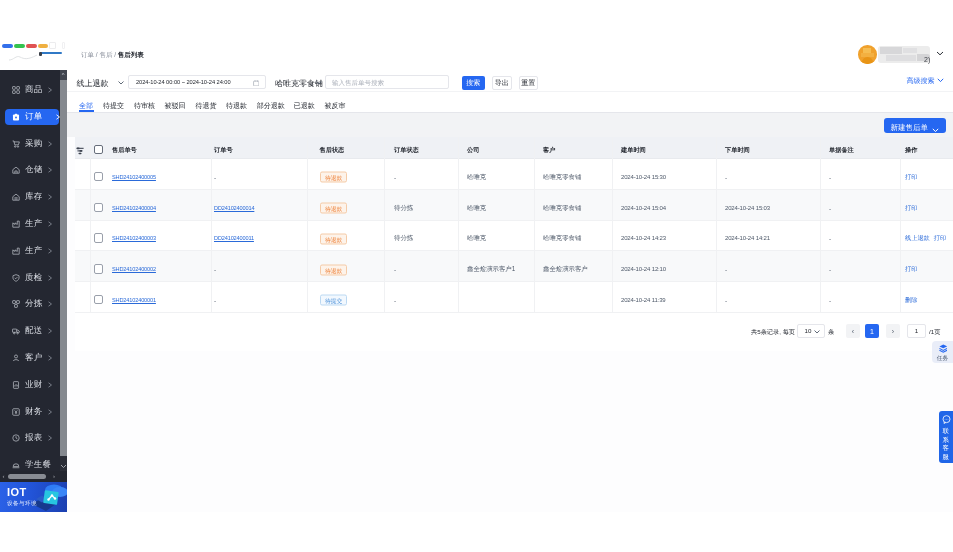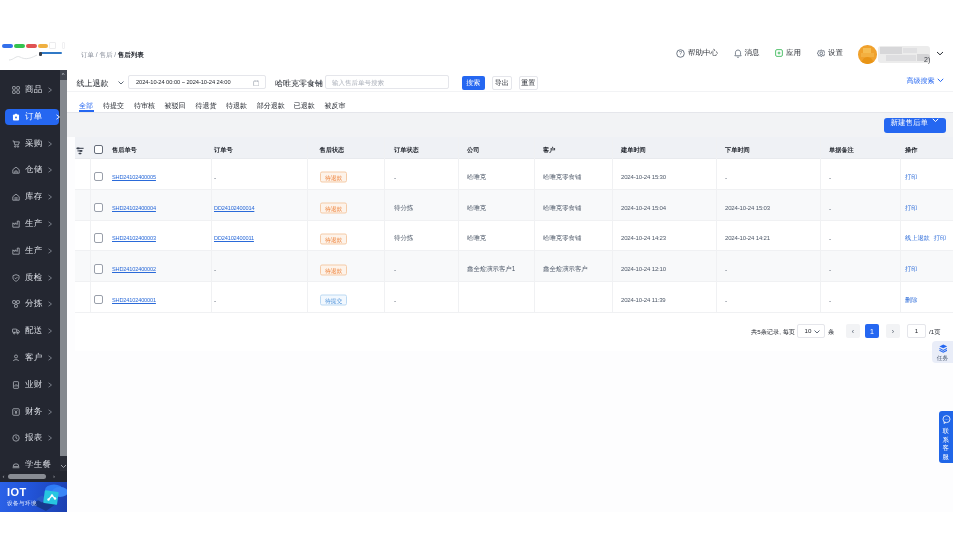--- a/index.html
+++ b/index.html
@@ -42,21 +42,21 @@
 .btn.pri{background:#2567f1;color:#fff;border:none}
 .btn.ghost{background:#fff;color:#1d2129;border:1px solid #e5e6eb}
 #adv{position:absolute;right:9.5px;top:5.5px;color:#2567f1;font-size:7px;display:flex;align-items:center}
 
 #tabs{left:0;top:22px;width:886px;height:20.5px;background:#fff;border-bottom:1px solid #e5e6eb}
 .tab{position:absolute;top:8.5px;font-size:7px;color:#1d2129;white-space:nowrap}
 .tab.on{color:#2567f1}
 #tabul{left:12px;bottom:0;width:14.5px;height:2px;background:#2567f1}
 
 #band{left:0;top:42.5px;width:886px;height:24.5px;background:#f2f3f5}
-#newbtn{position:absolute;left:817px;top:47.5px;width:61.5px;height:15px;background:#2567f1;border-radius:3px;color:#fff;font-size:7.5px;display:flex;align-items:flex-start;justify-content:center}
+#newbtn{position:absolute;left:817px;top:47.5px;width:61.5px;height:15px;background:#2567f1;border-radius:3px;color:#fff;font-size:7.5px;display:flex;align-items:flex-end;justify-content:center}
 
 #card{left:8px;top:67px;width:878px;height:214px;background:#fff}
 #thead{position:absolute;left:0;top:0;width:878px;height:22.2px;background:#eff1f5;border-bottom:1px solid #e8eaee;font-weight:bold;color:#1d2129;font-size:6.2px}
 .trow{position:absolute;left:0;width:878px;height:30.75px;font-size:6.4px;color:#4e5969}
 .trow.alt{background:#f8f9fa}
 .cell{position:absolute;top:calc(50% + 2.3px);transform:translateY(-50%);white-space:nowrap}
 .hcell{position:absolute;top:calc(50% + 2.3px);transform:translateY(-50%);white-space:nowrap}
 .lnk{color:#2a6ad9;text-decoration:underline;font-size:5.6px;letter-spacing:-0.15px}
 .dt{font-size:6px;letter-spacing:-0.15px;color:#4e5969}
 .cb{position:absolute;left:18.5px;top:50%;margin-top:-2.6px;width:9.3px;height:9.3px;border:1px solid #9aa0ab;border-radius:2px;background:#fff}
@@ -84,38 +84,20 @@
   <div class="bar" style="left:26.2px;width:10.5px;background:#e05252"></div>
   <div class="bar" style="left:37.9px;width:10.6px;background:#efb041"></div>
   <div class="a" style="left:49.2px;top:6.4px;width:6.6px;height:6.6px;border:1px solid #ececee;border-radius:1px"></div>
   <div class="a" style="left:61.7px;top:6.4px;width:3.7px;height:6.6px;border:1px solid #f0f0f2;border-radius:1px"></div>
   <div class="a" style="left:39.7px;top:16px;width:22.7px;height:2px;background:#3079c6;border-radius:1px"></div>
   <div class="a" style="left:38.5px;top:15.5px;width:3px;height:4.5px;background:#3b4048;border-radius:1px"></div>
   <svg class="a" style="left:8px;top:17px" width="30" height="8" viewBox="0 0 30 8">
       <path d="M1,7 C6,7 8,2 12,4 S20,7 29,2" stroke="#d8dadd" fill="none" stroke-width="0.8"></path>
     </svg>
   <div class="a" id="crumb">订单 / 售后 / <b>售后列表</b></div>
-  <div class="a" id="hright">
-    <span class="hitem"><svg width="9" height="9" viewBox="0 0 10 10">
-          <circle cx="5" cy="5" r="4.2" fill="none" stroke="#4e5969" stroke-width="0.9"></circle>
-          <text x="5" y="7.2" font-size="6" text-anchor="middle" fill="#4e5969">?</text>
-        </svg>帮助中心</span>
-    <span class="hitem"><svg width="8" height="9" viewBox="0 0 10 11">
-          <path d="M5,1.2 C7.2,1.2 8.2,2.8 8.2,4.5 L8.2,7 L9,8.3 L1,8.3 L1.8,7 L1.8,4.5 C1.8,2.8 2.8,1.2 5,1.2 Z" fill="none" stroke="#4e5969" stroke-width="0.9"></path>
-          <path d="M4,9.5 a1,1 0 0 0 2,0" fill="none" stroke="#4e5969" stroke-width="0.9"></path>
-        </svg>消息</span>
-    <span class="hitem"><svg width="8" height="8" viewBox="0 0 10 10">
-          <rect x="0.8" y="0.8" width="8.4" height="8.4" rx="1.6" fill="none" stroke="#27b148" stroke-width="1"></rect>
-          <path d="M5,3.2 V6.8 M3.2,5 H6.8" stroke="#27b148" stroke-width="1"></path>
-        </svg>应用</span>
-    <span class="hitem"><svg width="8.5" height="8.5" viewBox="0 0 10 10">
-          <circle cx="5" cy="5" r="1.6" fill="none" stroke="#4e5969" stroke-width="0.9"></circle>
-          <path d="M5,0.8 L5.9,2.3 L8.3,2 L8.6,4.1 L10,5 L8.6,5.9 L8.3,8 L5.9,7.7 L5,9.2 L4.1,7.7 L1.7,8 L1.4,5.9 L0,5 L1.4,4.1 L1.7,2 L4.1,2.3 Z" fill="none" stroke="#4e5969" stroke-width="0.8"></path>
-        </svg>设置</span>
-  </div>
 
   <div class="a" style="left:858px;top:9px;width:18.5px;height:18.5px;border-radius:50%;background:#f0a12c;overflow:hidden">
     <div class="a" style="left:5.2px;top:3px;width:8px;height:6px;background:#f6bd52"></div>
     <div class="a" style="left:2.5px;top:8px;width:13px;height:4px;background:#f3b041"></div>
     <div class="a" style="left:3.5px;top:12px;width:11.5px;height:7px;border-radius:6px 6px 0 0;background:#e89416"></div>
   </div>
   <div class="a" style="left:878px;top:10px;width:52px;height:17px;border-radius:3px;background:#ececec"></div>
   <div class="a" style="left:880px;top:11px;width:22px;height:7px;background:#d7d7d9"></div>
   <div class="a" style="left:903px;top:12px;width:14px;height:5px;background:#e0e0e2"></div>
   <div class="a" style="left:886px;top:19px;width:30px;height:6px;background:#dedee0"></div>

